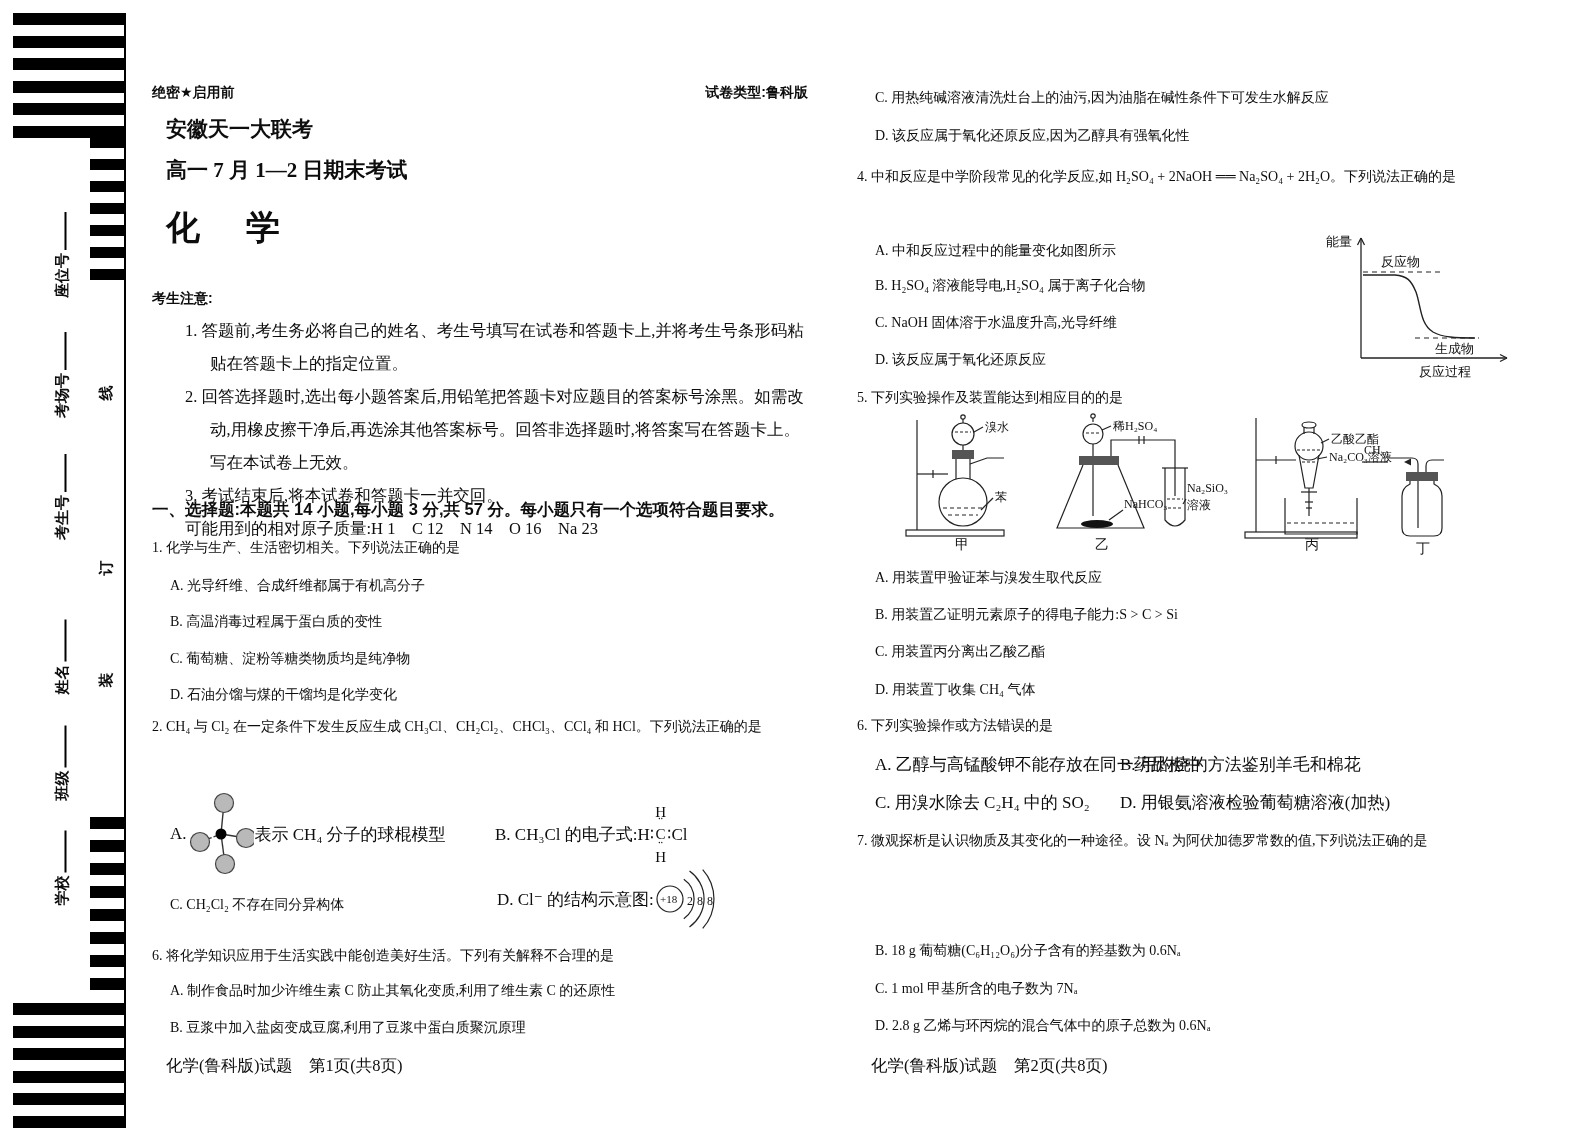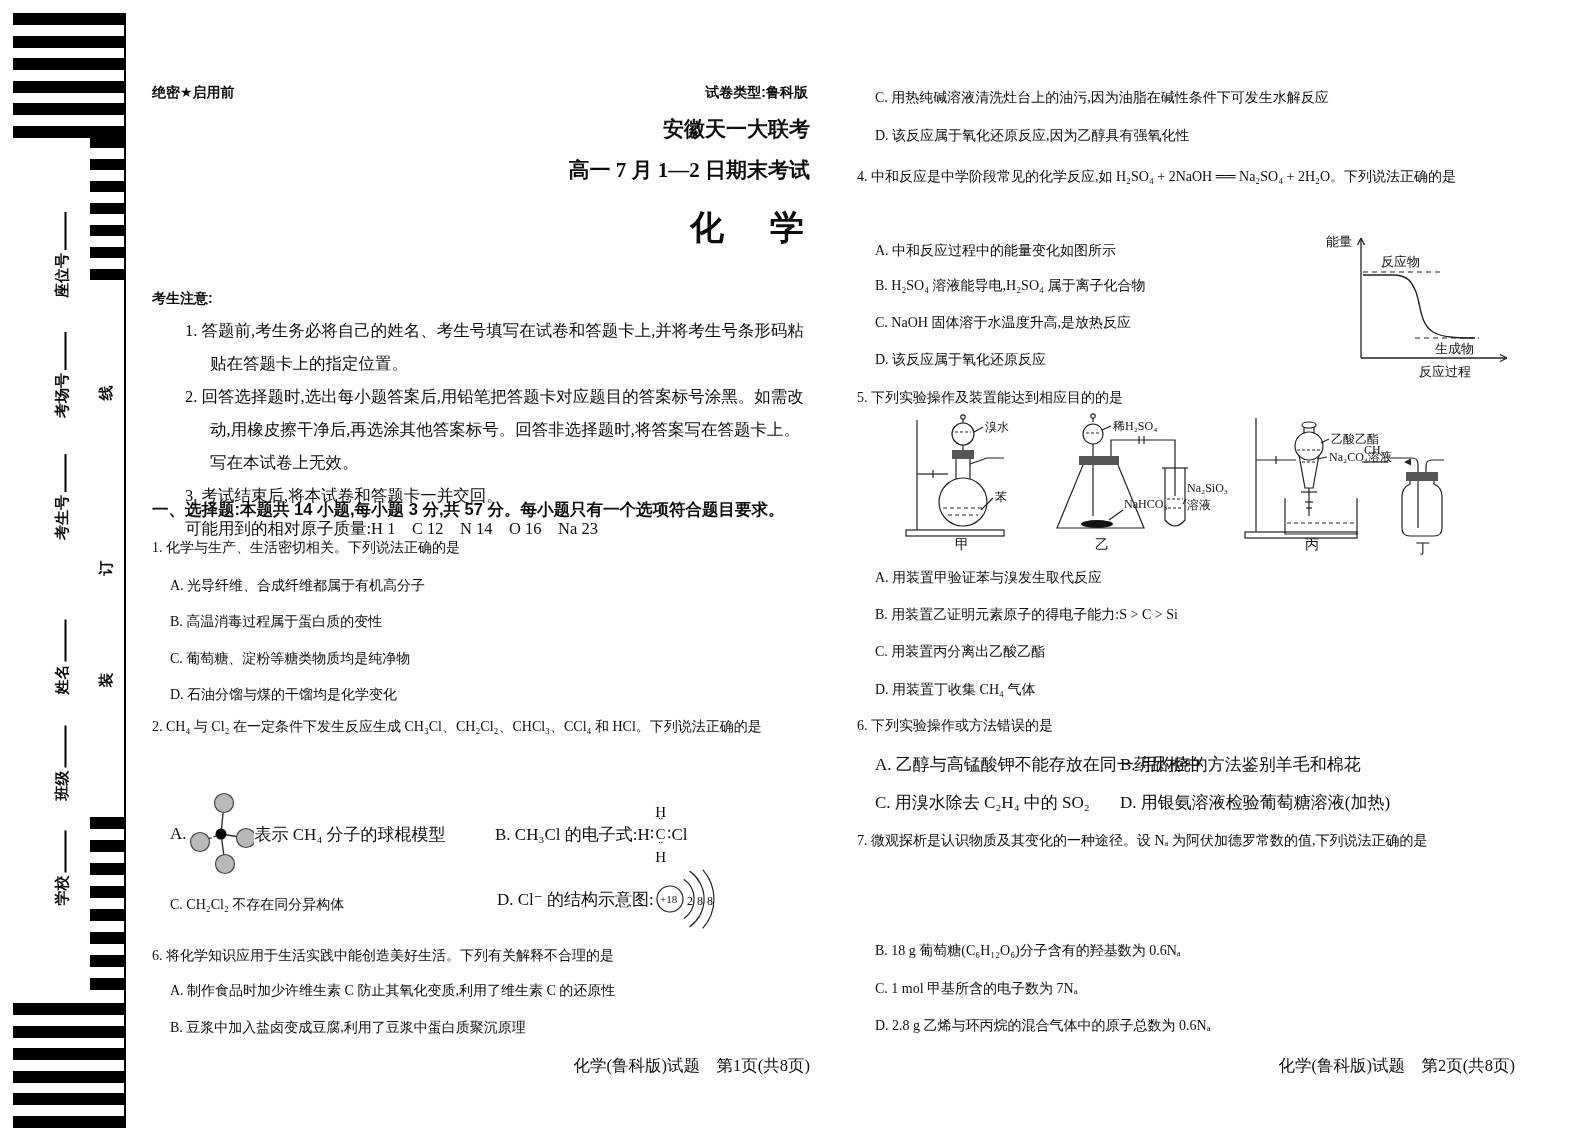--- a/index.html
+++ b/index.html
@@ -14,21 +14,21 @@
           font-family:"Liberation Sans","DejaVu Sans",sans-serif;font-weight:bold;font-size:15px;}
   .ful{display:inline-block;width:38px;height:2px;background:#000;margin-left:3px;}
   .vchar{position:absolute;left:106px;transform:translate(-50%,-50%) rotate(-90deg);
          font-family:"Liberation Sans","DejaVu Sans",sans-serif;font-weight:bold;font-size:15px;}
   .page{position:absolute;top:0;width:660px;height:1138px;}
   .ln{position:absolute;font-size:14px;line-height:24px;width:655px;left:2px;}
   .stem{padding-left:22px;text-indent:-22px;}
   .stem2{line-height:38px;}
   .opt{left:20px;width:635px;}
   .b{font-weight:bold;}
-  .ctr{text-align:right;left:0;width:660px;}
+  .ctr{text-align:left;left:16px;width:660px;}
   .notices{position:absolute;left:35px;top:314px;width:625px;font-size:16.5px;line-height:33px;}
   .notices p{margin:0;padding-left:25px;text-indent:-25px;}
   .notices p.nolead{padding-left:0;text-indent:0;}
   .flexrow{position:absolute;display:flex;align-items:center;}
   .lewis{display:inline-flex;flex-direction:column;align-items:center;margin:0 1px;}
   .lewis span{display:block;text-align:center;font-size:15px;}
   .lewis .lh{line-height:14px;}
   .lewis .ld{line-height:7px;font-size:14px;}
   .lewis .lc{line-height:17px;}
   svg text{font-family:"Liberation Serif","DejaVu Serif",serif;fill:#111;stroke:none;}
@@ -179,21 +179,21 @@
     <div class="ln ctr" style="top:1054px;font-size:16.5px">化学(鲁科版)试题　第1页(共8页)</div>
   </section>
 
   <section class="page" style="left:855px">
     <div class="ln opt" style="top:86px">C. 用热纯碱溶液清洗灶台上的油污,因为油脂在碱性条件下可发生水解反应</div>
     <div class="ln opt" style="top:124px">D. 该反应属于氧化还原反应,因为乙醇具有强氧化性</div>
 
     <div class="ln stem stem2" style="top:158px;line-height:37px">4. 中和反应是中学阶段常见的化学反应,如 H₂SO₄ + 2NaOH ══ Na₂SO₄ + 2H₂O。下列说法正确的是</div>
     <div class="ln opt" style="top:239px;width:440px">A. 中和反应过程中的能量变化如图所示</div>
     <div class="ln opt" style="top:274px;width:440px">B. H₂SO₄ 溶液能导电,H₂SO₄ 属于离子化合物</div>
-    <div class="ln opt" style="top:311px;width:440px">C. NaOH 固体溶于水温度升高,是放热反应</div>
+    <div class="ln opt" style="top:311px;width:440px">C. NaOH 固体溶于水温度升高,光导纤维</div>
     <div class="ln opt" style="top:348px;width:440px">D. 该反应属于氧化还原反应</div>
 
     <svg class="abs" style="left:468px;top:222px" width="195" height="160" viewBox="0 0 195 160">
       <g stroke="#222" stroke-width="1.3" fill="none">
         <line x1="38" y1="16" x2="38" y2="136"></line>
         <line x1="38" y1="136" x2="184" y2="136"></line>
         <path d="M38,16 l-3.5,7 M38,16 l3.5,7"></path>
         <path d="M184,136 l-7,-3.5 M184,136 l-7,3.5"></path>
         <path d="M40,50 H118" stroke-dasharray="5 4" stroke-width="1.1"></path>
         <path d="M40,53 L72,53 C84,54 88,58 93,70 C98,84 97,102 110,110 C120,115.5 132,116 152,116" stroke-width="1.4"></path>

